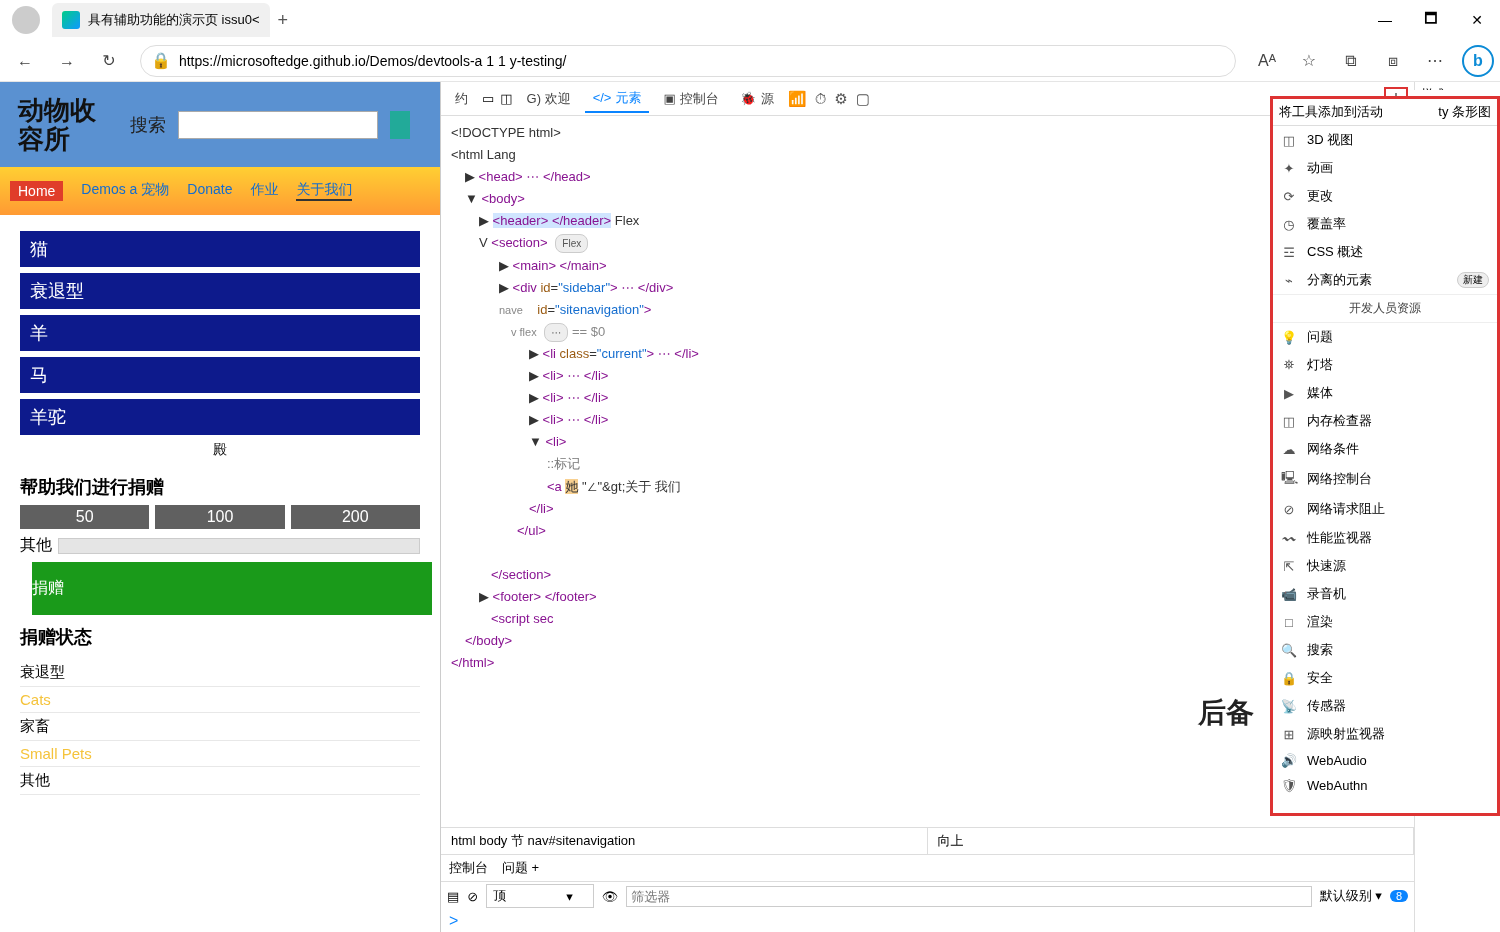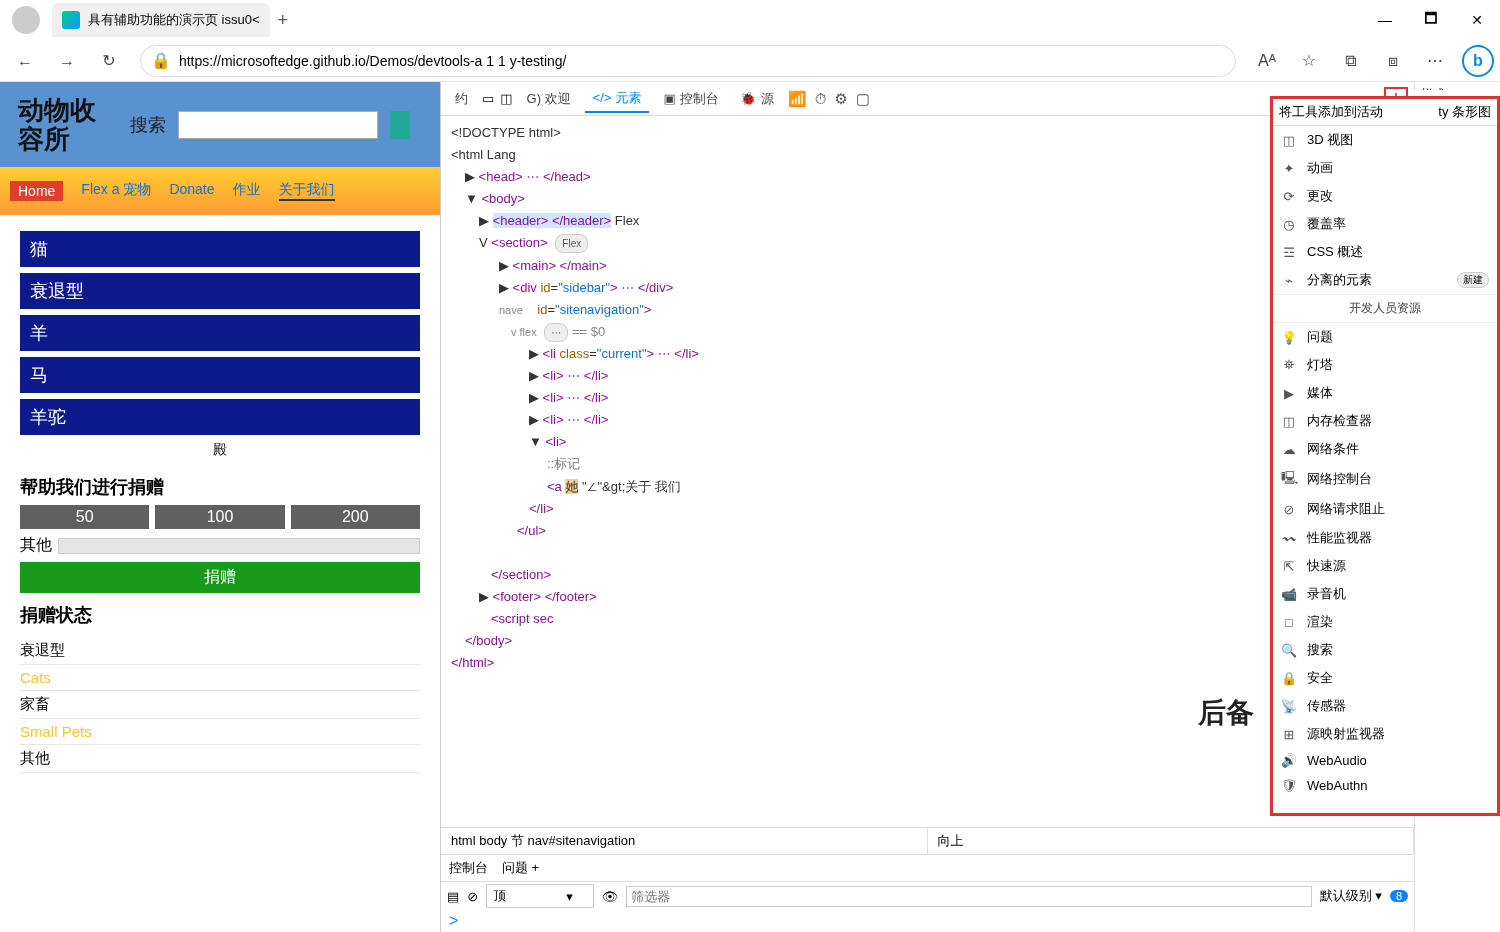--- a/index.html
+++ b/index.html
@@ -39,21 +39,21 @@
 .nav-bar a { text-decoration:none; color:#146dcf; }
 .nav-bar a.current { background:#e03d2a; color:#fff; padding:2px 8px; }
 .nav-bar a.about { border-bottom:2px solid #333; }
 .side-panel { padding:10px 20px; }
 .side-panel .item { background:#0d1a8c; color:#fff; padding:6px 10px; margin:6px 0; font-size:18px; }
 .help { padding:6px 20px; font-weight:700; font-size:18px; }
 .donate-row { display:flex; gap:6px; padding:0 20px; }
 .donate-btn { flex:1; background:#606060; color:#fff; text-align:center; padding:3px 0; font-size:16px; }
 .other-row { display:flex; align-items:center; padding:6px 20px; gap:6px; }
 .other-input { flex:1; height:16px; background:#e5e5e5; border:1px solid #ccc; }
-.submit-btn { margin:0 20px; width:calc(100% - 40px); background:#1a9a1a; color:#fff; text-align:center; padding:5px 0; }
+.submit-btn { margin:0 32px; width:calc(100% - 40px); background:#1a9a1a; color:#fff; padding:16px 0; }
 .status-h { padding:10px 20px; font-weight:700; font-size:18px; }
 .status-list { padding:0 20px; }
 .status-list div { padding:4px 0; font-size:15px; border-bottom:1px solid #e8e8e8; }
 .status-list .ylw { color:#f5c33b; }
 
 
 .dt-left { flex:1; display:flex; flex-direction:column; min-width:0; }
 .dt-tabbar { height:34px; border-bottom:1px solid #ddd; display:flex; align-items:center; gap:6px; padding:0 6px; font-size:13px; }
 .dt-tab { padding:4px 8px; display:inline-flex; align-items:center; gap:4px; color:#444; }
 .dt-tab.active { border-bottom:2px solid #0a84ff; color:#0a84ff; }
@@ -126,21 +126,21 @@
 
   <div class="page">
     <div class="header-bar">
       <h1>动物收容所</h1>
       <span class="search-lbl">搜索</span>
       <div class="search-box"></div>
       <div class="go-btn"></div>
     </div>
     <div class="nav-bar">
       <a class="current">Home</a>
-      <a>Flex a 宠物</a>
+      <a>Demos a 宠物</a>
       <a>Donate</a>
       <a>作业</a>
       <a class="about">关于我们</a>
     </div>
     <div class="side-panel">
       <div class="item">猫</div>
       <div class="item">衰退型</div>
       <div class="item">羊</div>
       <div class="item">马</div>
       <div class="item">羊驼</div>

